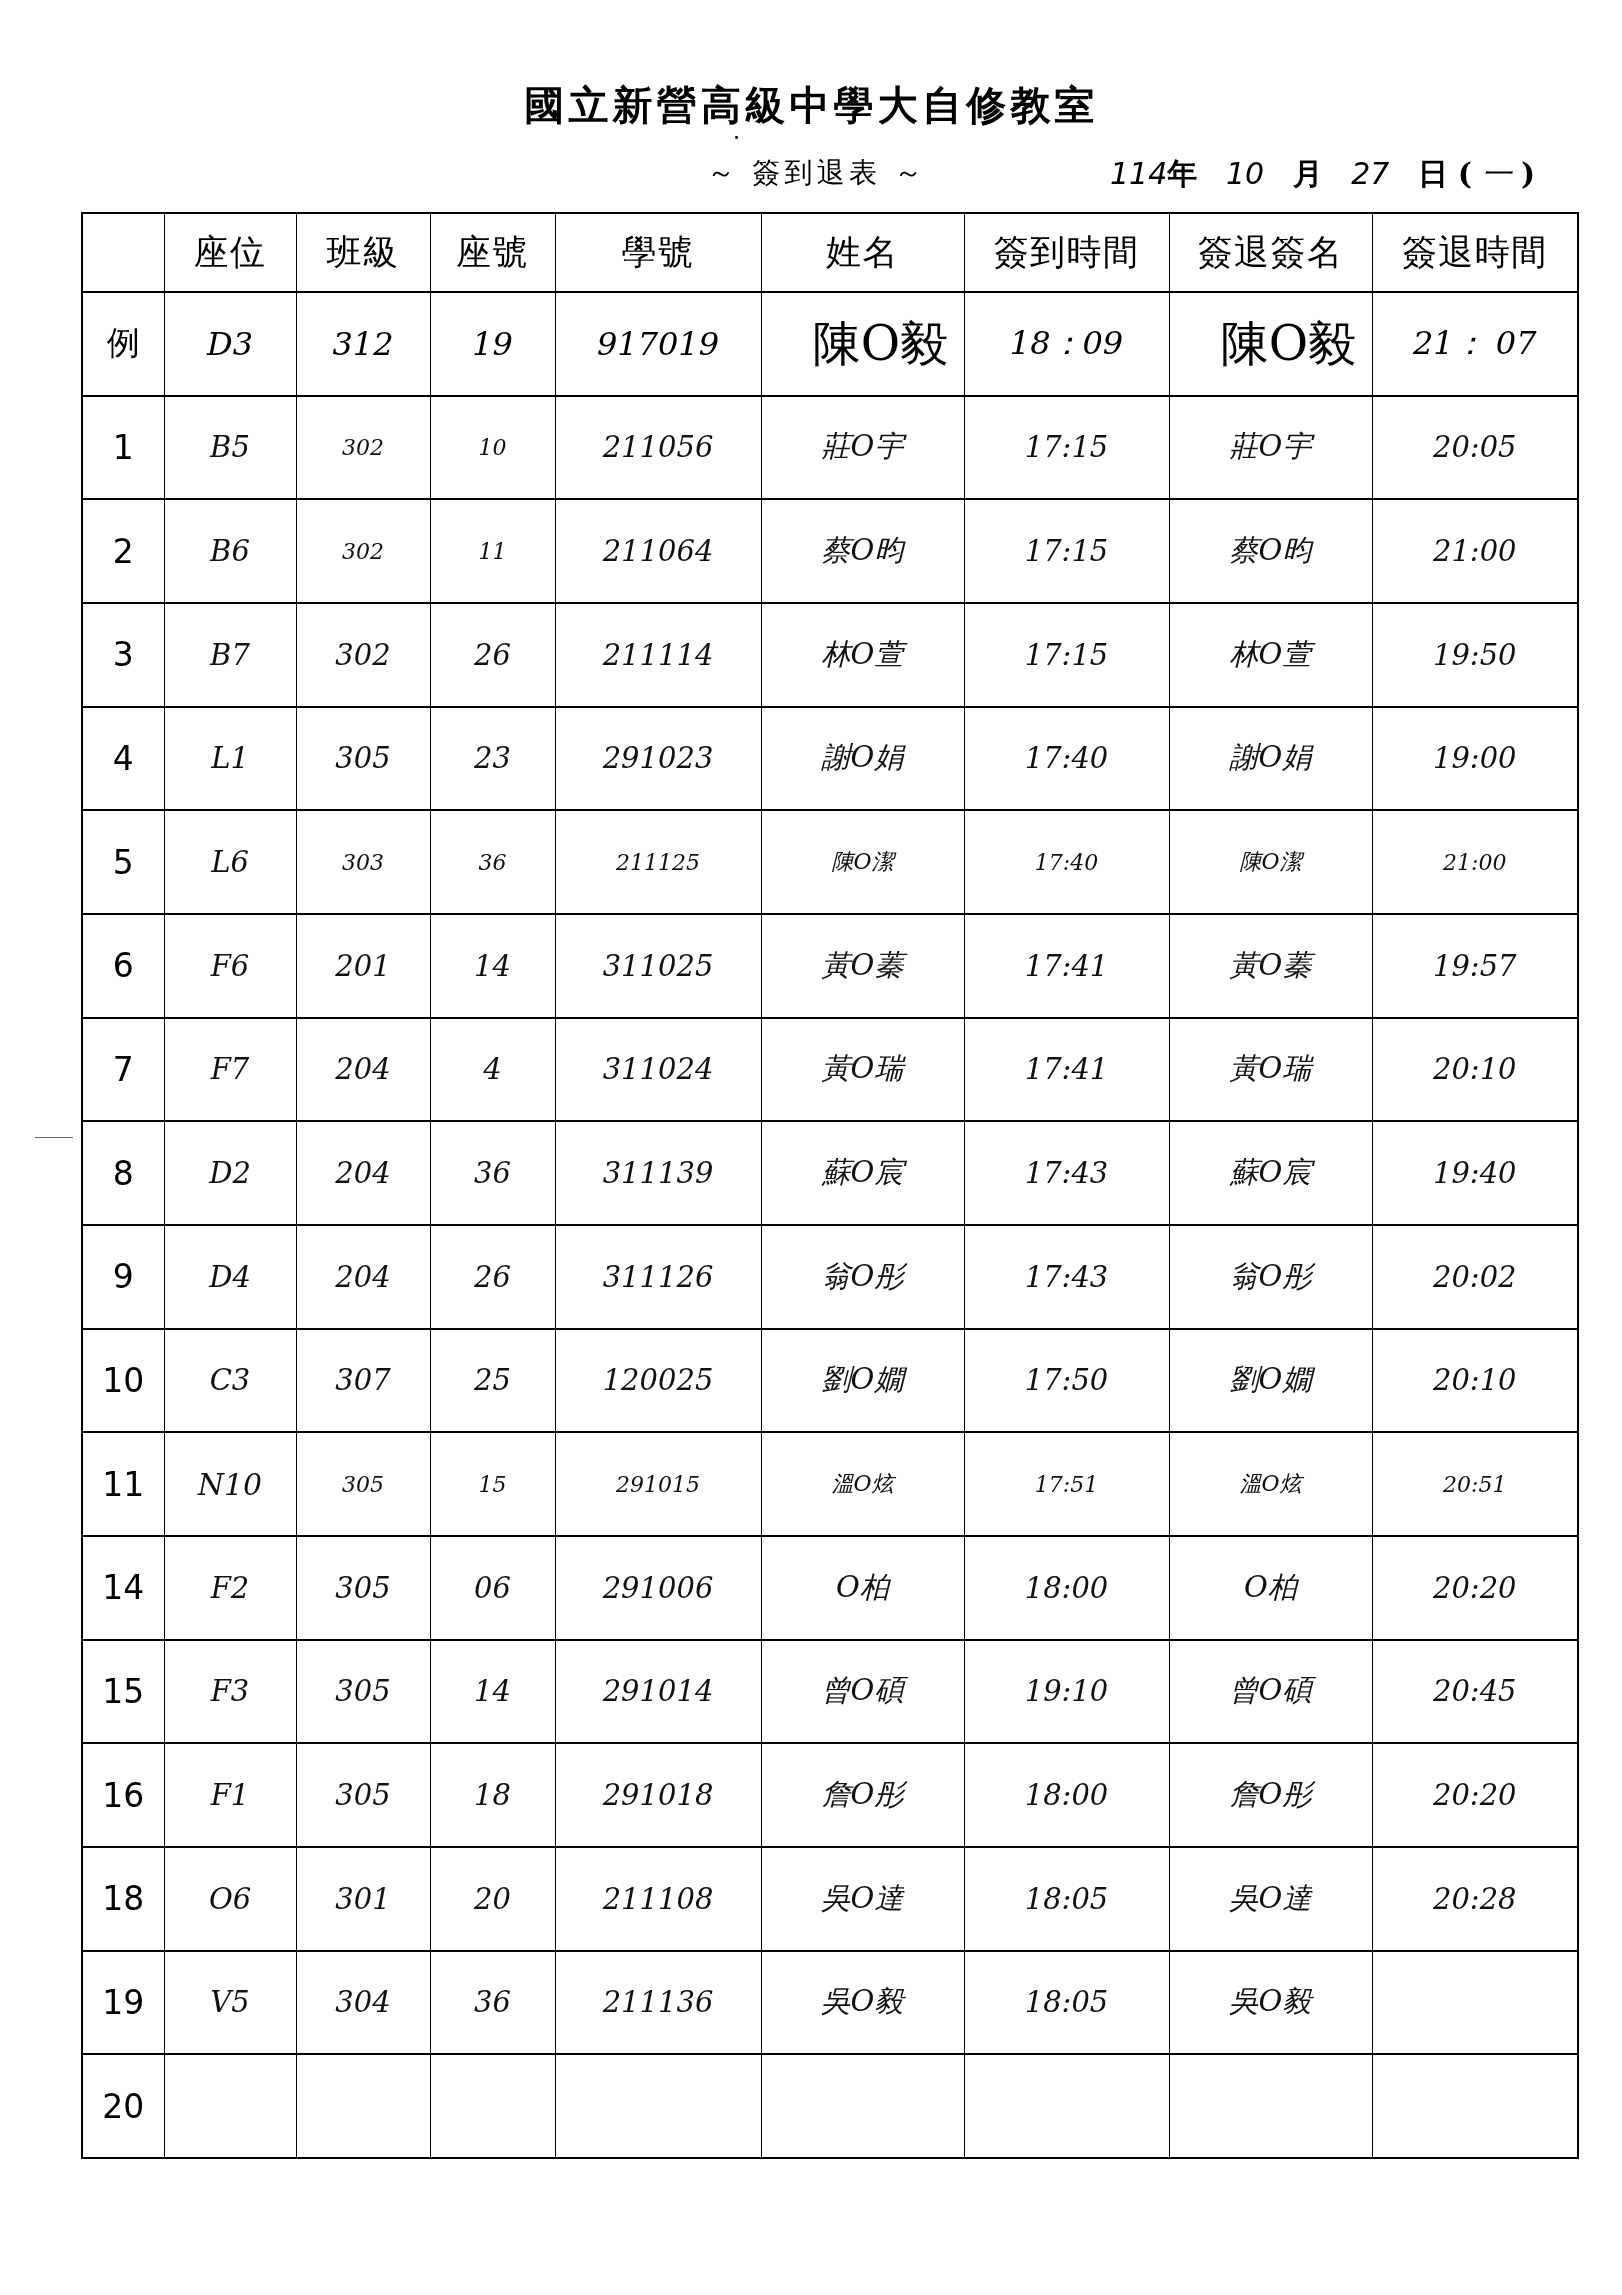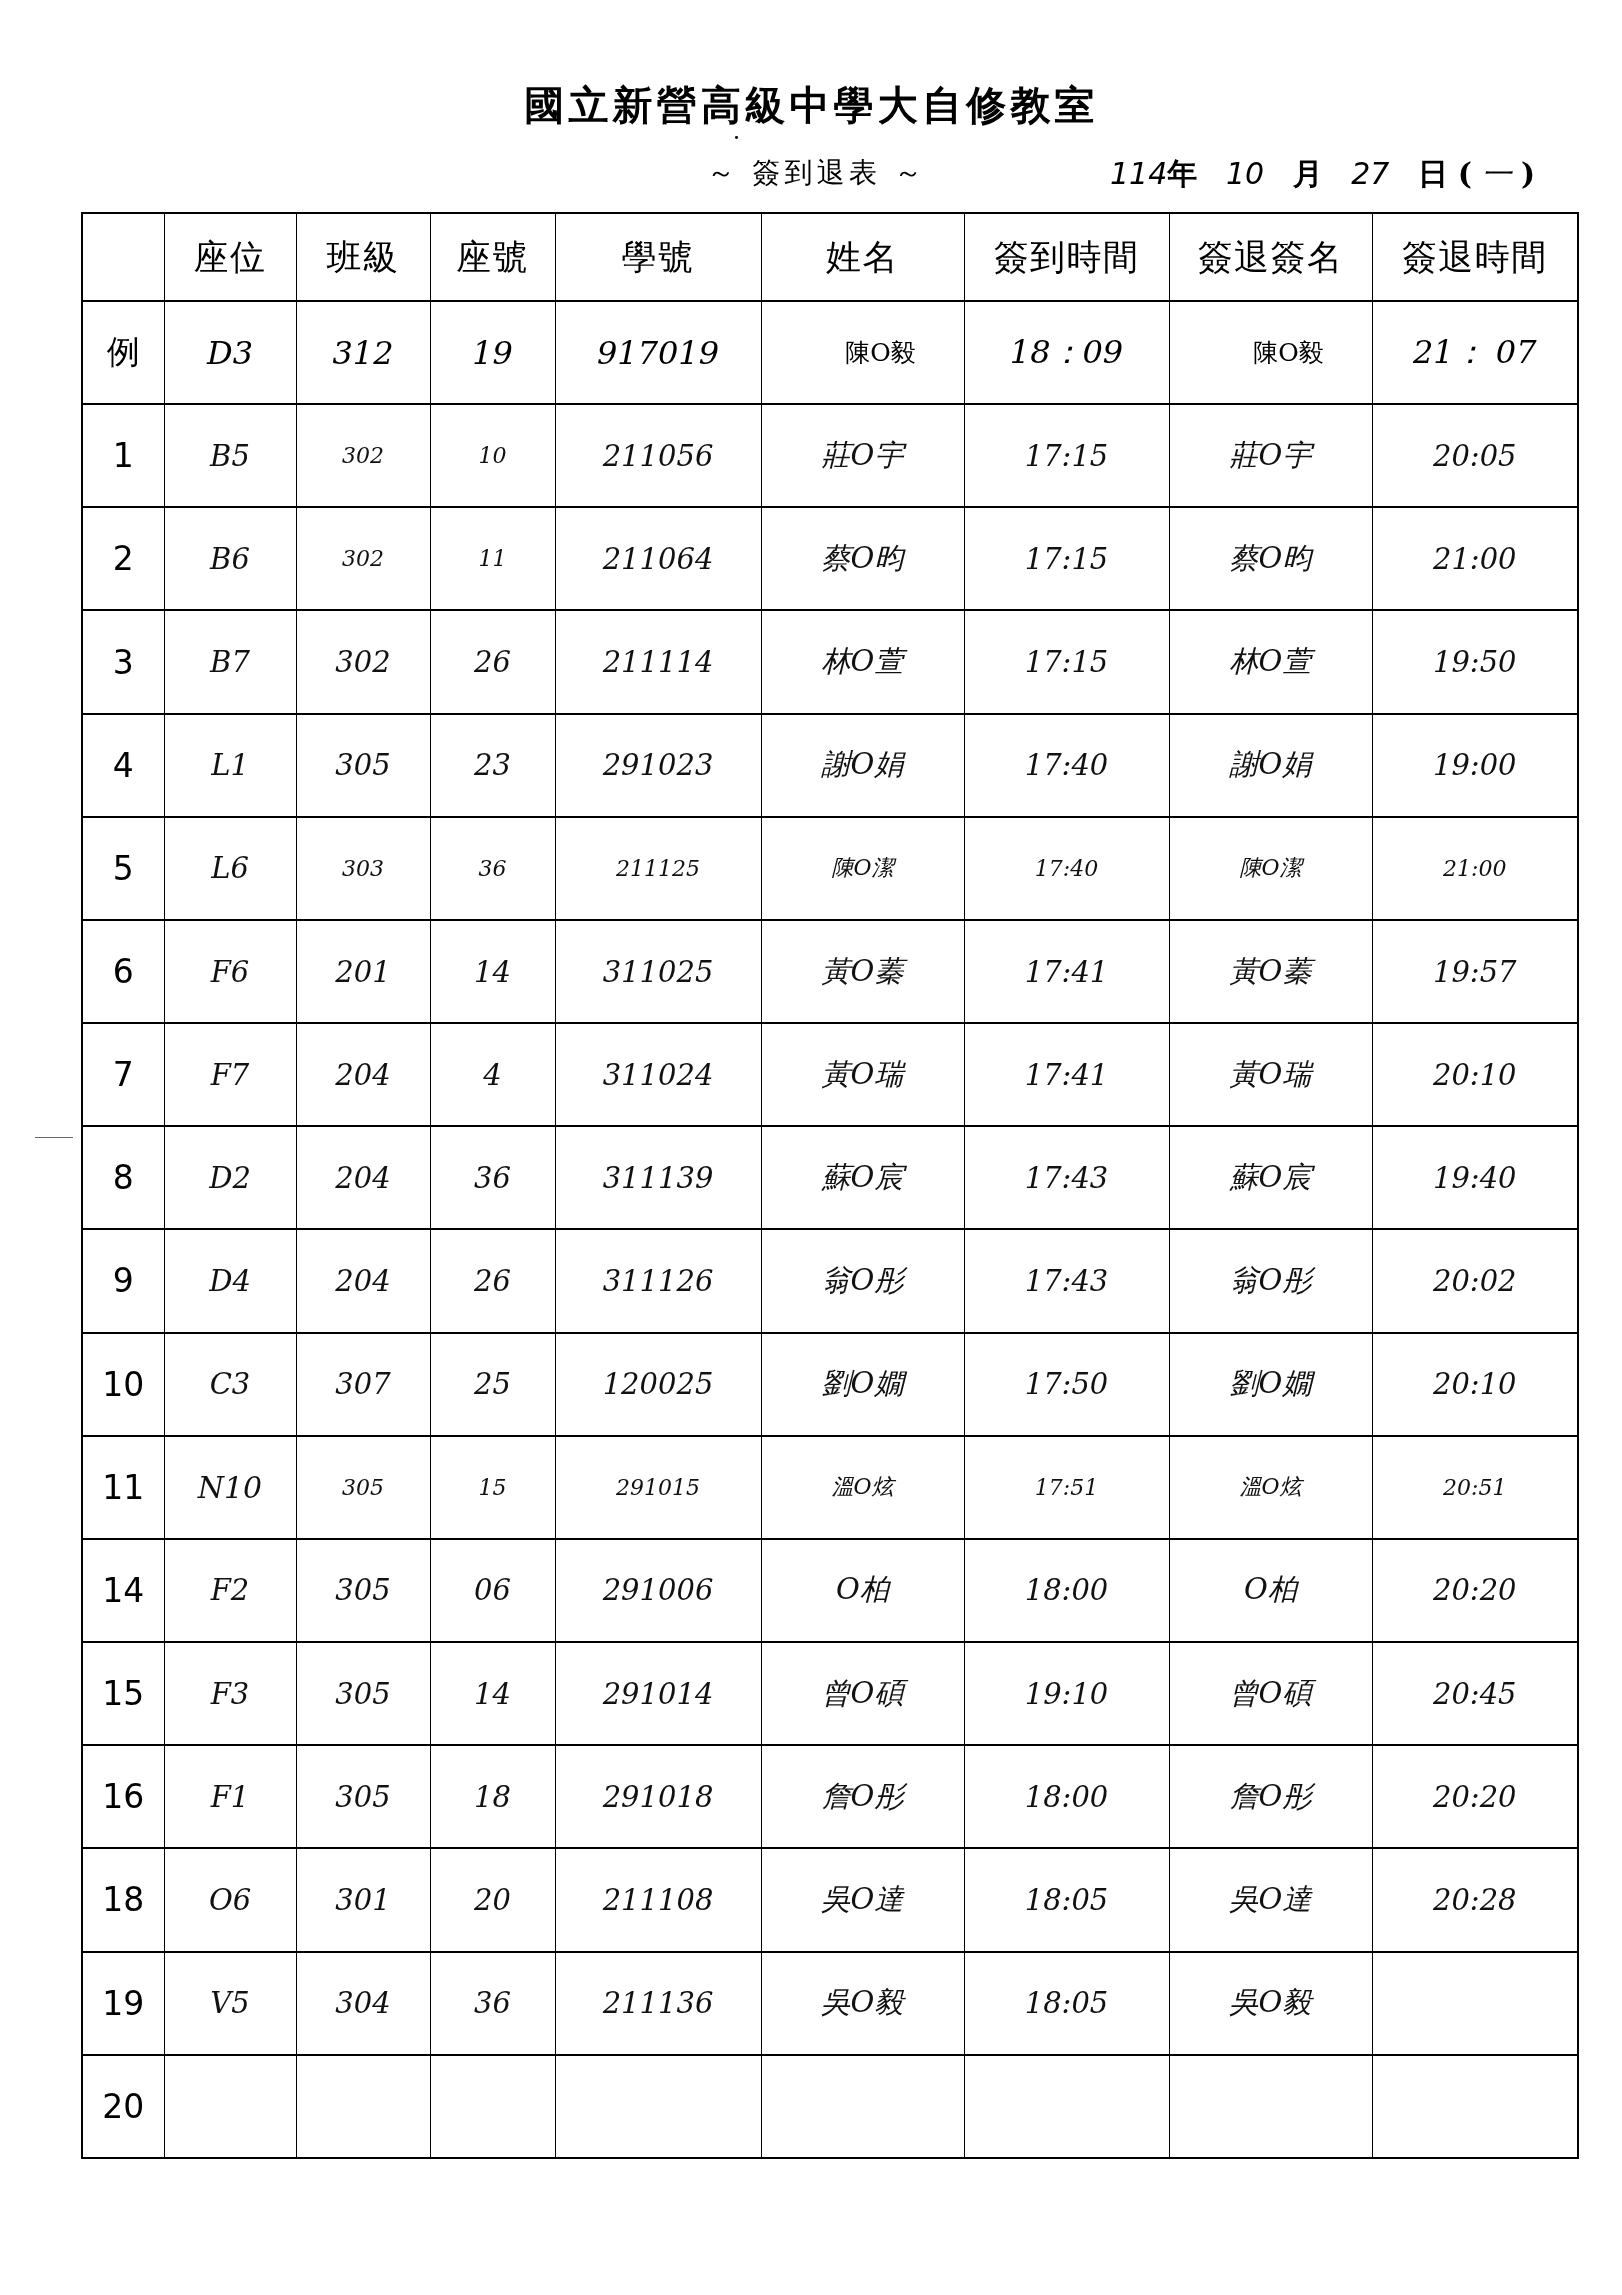--- a/index.html
+++ b/index.html
@@ -35,24 +35,24 @@
   table.sheet td, table.sheet th {
     border-left: 1.4px solid #000; border-right: 1.4px solid #000;
     border-top: 2.8px solid #000; border-bottom: 2.8px solid #000;
     text-align: center; vertical-align: middle; padding: 0;
     overflow: hidden; white-space: nowrap;
   }
   table.sheet th {
     font-weight: normal; font-size: 35px;
     font-family: "DejaVu Sans", sans-serif; letter-spacing: 1.4px;
   }
-  table.sheet tr { height: 88px; }
+  table.sheet tr { height: 79px; }
   td.idx { font-size: 33px; font-family: "DejaVu Sans", sans-serif; }
   td.example { font-size: 32px; font-style: italic; font-family: "DejaVu Serif", serif; margin-top: 48px; }
-  td.example.cjk { font-style: normal; font-size: 25px; padding-left: 36px; }
+  td.example.cjk { font-style: normal; font-size: 48px; padding-left: 36px; }
   td.hand {
     font-family: "DejaVu Serif", serif; font-style: italic;
     font-size: 29px; color: #111;
   }
   td.hand.big { font-size: 54px; }
   td.hand.mid { font-size: 30px; }
   td.hand.small { font-size: 22px; }
 </style>
 </head>
 <body>

